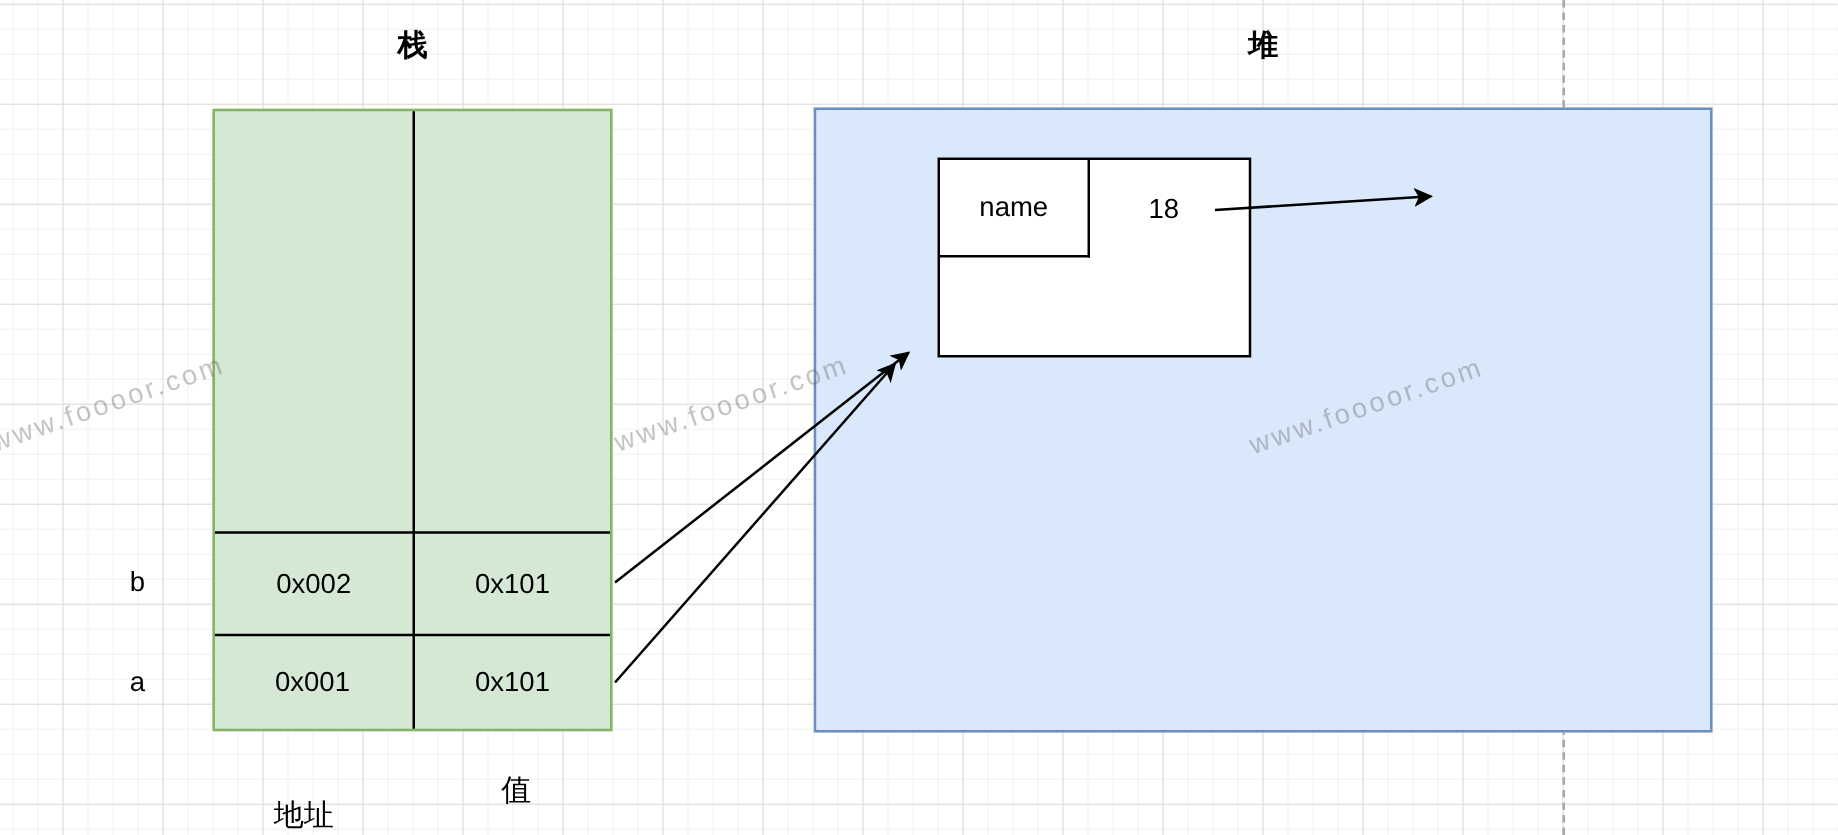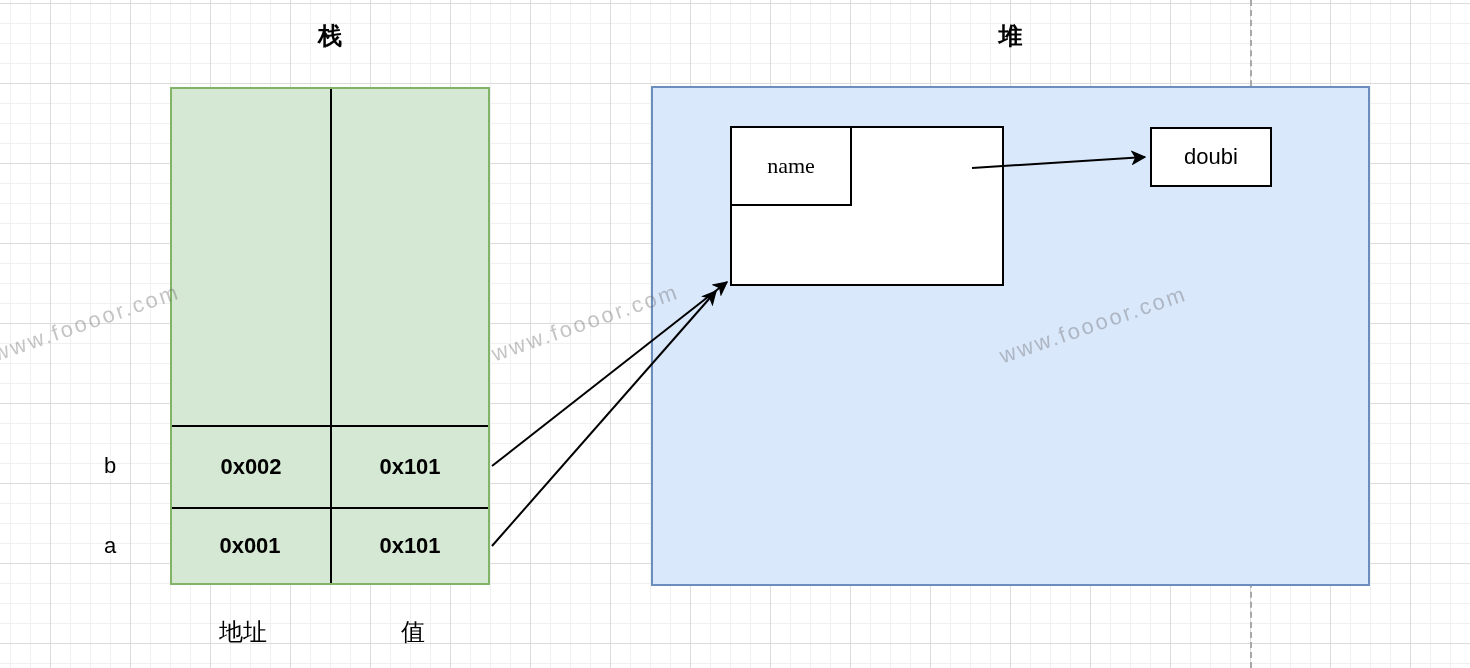--- a/index.html
+++ b/index.html
@@ -49,21 +49,20 @@
     border: 2px solid #82b366;
     box-sizing: border-box;
     z-index: 2;
   }
   .stack-vline { position: absolute; left: 158px; top: 0; bottom: 0; width: 2px; background: #000; }
   .stack-hline { position: absolute; left: 0; right: 0; height: 2px; background: #000; }
   .stack-cell {
     position: absolute;
     display: flex; align-items: center; justify-content: center;
     font-size: 22px;
-    font-weight: bold;
   }
 
   .var-label {
     position: absolute;
     width: 40px; height: 30px;
     display: flex; align-items: center; justify-content: center;
     font-size: 22px;
     z-index: 2;
   }
   .col-label {
@@ -80,30 +79,29 @@
     left: 651px; top: 86px;
     width: 719px; height: 500px;
     background: #dae8fc;
     border: 2px solid #6c8ebf;
     box-sizing: border-box;
     z-index: 2;
   }
 
   .object-table {
     position: absolute;
-    left: 730px; top: 126px;
-    width: 274px; height: 160px;
+    left: 750px; top: 126px;
+    width: 251px; height: 160px;
     background: #ffffff;
     border: 2px solid #000;
     box-sizing: border-box;
     display: grid;
     grid-template-columns: 120px 118px;
     grid-template-rows: 78px 78px;
     z-index: 4;
-    font-family: Liberation Serif, serif;
   }
   .object-cell {
     display: flex; align-items: center; justify-content: center;
     font-size: 22px;
     box-sizing: border-box;
   }
   .object-cell.col-first { border-right: 2px solid #000; }
   .object-cell.row-first { border-bottom: 2px solid #000; }
 
   .string-box {
@@ -158,30 +156,30 @@
 
     <div class="stack-cell" style="left:0; top:338px; width:158px; height:80px;">0x002</div>
     <div class="stack-cell" style="left:160px; top:338px; width:156px; height:80px;">0x101</div>
     <div class="stack-cell" style="left:0; top:420px; width:156px; height:74px;">0x001</div>
     <div class="stack-cell" style="left:160px; top:420px; width:156px; height:74px;">0x101</div>
   </div>
 
   <div class="var-label" style="left:90px; top:451px;">b</div>
   <div class="var-label" style="left:90px; top:531px;">a</div>
 
-  <div class="col-label" style="left:163px;">地址</div>
+  <div class="col-label" style="left:163px;margin-top:20px;">地址</div>
   <div class="col-label" style="left:333px;">值</div>
 
   <div class="heap-rect"></div>
 
   <div class="object-table">
     <div class="object-cell col-first row-first">name</div>
+    <div class="object-cell">18</div>
   </div>
 
-  <div class="string-box">doubi</div>
 
   <div class="wm" id="wm-1">www.foooor.com</div>
   <div class="wm" id="wm-2">www.foooor.com</div>
   <div class="wm" id="wm-3">www.foooor.com</div>
 
   <svg id="arrows" width="1470" height="668" viewBox="0 0 1470 668">
     <defs>
       <marker id="arrowhead" viewBox="0 0 12 12" refX="11" refY="6" markerWidth="15" markerHeight="15" markerUnits="userSpaceOnUse" orient="auto">
         <path d="M1,1 L11,6 L1,11 L3.6,6 Z" fill="#000" stroke="#000" stroke-width="1"></path>
       </marker>

